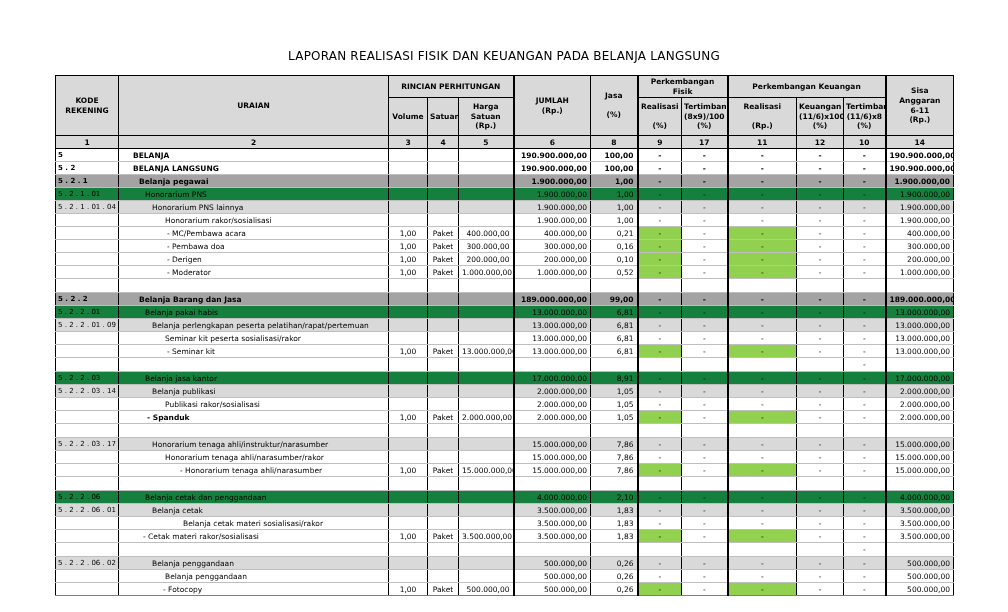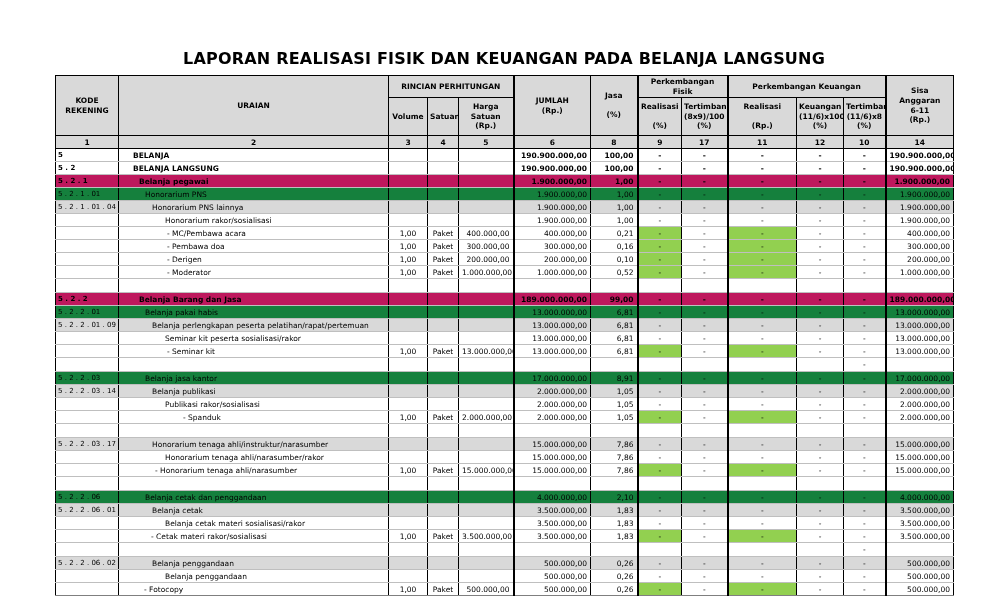--- a/index.html
+++ b/index.html
@@ -1,37 +1,37 @@
 <!DOCTYPE html>
 <html><head>
 <meta charset="utf-8">
 <style>
   html,body{margin:0;padding:0;width:1008px;height:612px;overflow:hidden;background:#fff;}
   body{font-family:"DejaVu Sans","Liberation Sans",sans-serif;color:#000;position:relative;}
   .title{position:absolute;top:49px;left:55px;width:898px;text-align:center;
-         font-size:16px;font-weight:bold;letter-spacing:.2px;white-space:nowrap;}
+         font-size:12px;font-weight:normal;letter-spacing:.2px;white-space:nowrap;}
   table.report{position:absolute;top:75px;left:55px;width:898px;border-collapse:collapse;
          table-layout:fixed;font-size:7.5px;}
   table.report, table.report th{border:1px solid #000;}
   thead th{background:#d9d9d9;font-weight:bold;text-align:center;vertical-align:middle;
          white-space:pre-line;line-height:1.28;padding:1px 2px;overflow:hidden;}
   tr.group-row th{height:13px;}
   tr.sub-row th{height:35px;}
   tr.num-row td{background:#d9d9d9;font-weight:bold;text-align:center;height:12px;
          border:1px solid #000;font-size:7.5px;line-height:11px;padding:0;}
   tbody td{border-left:1px solid #000;border-right:1px solid #000;
          border-bottom:1px solid #bfbfbf;height:12px;line-height:11px;
          padding:0 3px;overflow:hidden;white-space:nowrap;vertical-align:middle;}
   tbody tr:last-child td{border-bottom:1px solid #7f7f7f;}
   tbody tr.spacer td{height:13px;}
   td.num{text-align:right;}
   td.ctr{text-align:center;}
   td.kode{text-align:left;font-size:7px;padding:0 2px;}
   .bold td{font-weight:bold;}
-  .bg-cyan{background:#be185d;}
+  .bg-cyan{background:#a3a3a3;}
   .bg-yellow{background:#15803d;}
   .bg-gray{background:#d9d9d9;}
   td.green{background:#92d050;}
   .thick-l{border-left-width:2px !important;}
 </style>
 </head>
 <body>
 
 <div class="title">LAPORAN REALISASI FISIK DAN KEUANGAN PADA BELANJA LANGSUNG</div>
 
@@ -403,21 +403,21 @@
         <td class="num">1,05</td>
         <td class="ctr thick-l">-</td>
         <td class="ctr">-</td>
         <td class="ctr thick-l">-</td>
         <td class="ctr">-</td>
         <td class="ctr">-</td>
         <td class="num thick-l">2.000.000,00</td>
       </tr>
       <tr>
         <td class="kode"></td>
-        <td class="uraian" style="padding-left: 64px;">- Spanduk</td>
+        <td class="uraian" style="padding-left: 28px; font-weight: bold;">- Spanduk</td>
         <td class="ctr">1,00</td>
         <td class="ctr">Paket</td>
         <td class="num">2.000.000,00</td>
         <td class="num thick-l">2.000.000,00</td>
         <td class="num">1,05</td>
         <td class="ctr thick-l green">-</td>
         <td class="ctr">-</td>
         <td class="ctr thick-l green">-</td>
         <td class="ctr">-</td>
         <td class="ctr">-</td>
@@ -463,21 +463,21 @@
         <td class="num">7,86</td>
         <td class="ctr thick-l">-</td>
         <td class="ctr">-</td>
         <td class="ctr thick-l">-</td>
         <td class="ctr">-</td>
         <td class="ctr">-</td>
         <td class="num thick-l">15.000.000,00</td>
       </tr>
       <tr>
         <td class="kode"></td>
-        <td class="uraian" style="padding-left: 36px;">- Honorarium tenaga ahli/narasumber</td>
+        <td class="uraian" style="padding-left: 61px;">- Honorarium tenaga ahli/narasumber</td>
         <td class="ctr">1,00</td>
         <td class="ctr">Paket</td>
         <td class="num">15.000.000,00</td>
         <td class="num thick-l">15.000.000,00</td>
         <td class="num">7,86</td>
         <td class="ctr thick-l green">-</td>
         <td class="ctr">-</td>
         <td class="ctr thick-l green">-</td>
         <td class="ctr">-</td>
         <td class="ctr">-</td>
@@ -523,36 +523,36 @@
         <td class="num bg-gray">1,83</td>
         <td class="ctr thick-l bg-gray">-</td>
         <td class="ctr bg-gray">-</td>
         <td class="ctr thick-l bg-gray">-</td>
         <td class="ctr bg-gray">-</td>
         <td class="ctr bg-gray">-</td>
         <td class="num thick-l bg-gray">3.500.000,00</td>
       </tr>
       <tr>
         <td class="kode"></td>
-        <td class="uraian" style="padding-left: 46px;">Belanja cetak materi sosialisasi/rakor</td>
+        <td class="uraian" style="padding-left: 64px;">Belanja cetak materi sosialisasi/rakor</td>
         <td class="ctr"></td>
         <td class="ctr"></td>
         <td class="num"></td>
         <td class="num thick-l">3.500.000,00</td>
         <td class="num">1,83</td>
         <td class="ctr thick-l">-</td>
         <td class="ctr">-</td>
         <td class="ctr thick-l">-</td>
         <td class="ctr">-</td>
         <td class="ctr">-</td>
         <td class="num thick-l">3.500.000,00</td>
       </tr>
       <tr>
         <td class="kode"></td>
-        <td class="uraian" style="padding-left: 32px; margin-left: 32px;">- Cetak materi rakor/sosialisasi</td>
+        <td class="uraian" style="padding-left: 24px; margin-left: 32px;">- Cetak materi rakor/sosialisasi</td>
         <td class="ctr">1,00</td>
         <td class="ctr">Paket</td>
         <td class="num">3.500.000,00</td>
         <td class="num thick-l">3.500.000,00</td>
         <td class="num">1,83</td>
         <td class="ctr thick-l green">-</td>
         <td class="ctr">-</td>
         <td class="ctr thick-l green">-</td>
         <td class="ctr">-</td>
         <td class="ctr">-</td>
@@ -598,21 +598,21 @@
         <td class="num">0,26</td>
         <td class="ctr thick-l">-</td>
         <td class="ctr">-</td>
         <td class="ctr thick-l">-</td>
         <td class="ctr">-</td>
         <td class="ctr">-</td>
         <td class="num thick-l">500.000,00</td>
       </tr>
       <tr>
         <td class="kode"></td>
-        <td class="uraian" style="padding-left: 25px;">- Fotocopy</td>
+        <td class="uraian" style="padding-left: 44px;">- Fotocopy</td>
         <td class="ctr">1,00</td>
         <td class="ctr">Paket</td>
         <td class="num">500.000,00</td>
         <td class="num thick-l">500.000,00</td>
         <td class="num">0,26</td>
         <td class="ctr thick-l green">-</td>
         <td class="ctr">-</td>
         <td class="ctr thick-l green">-</td>
         <td class="ctr">-</td>
         <td class="ctr">-</td>

